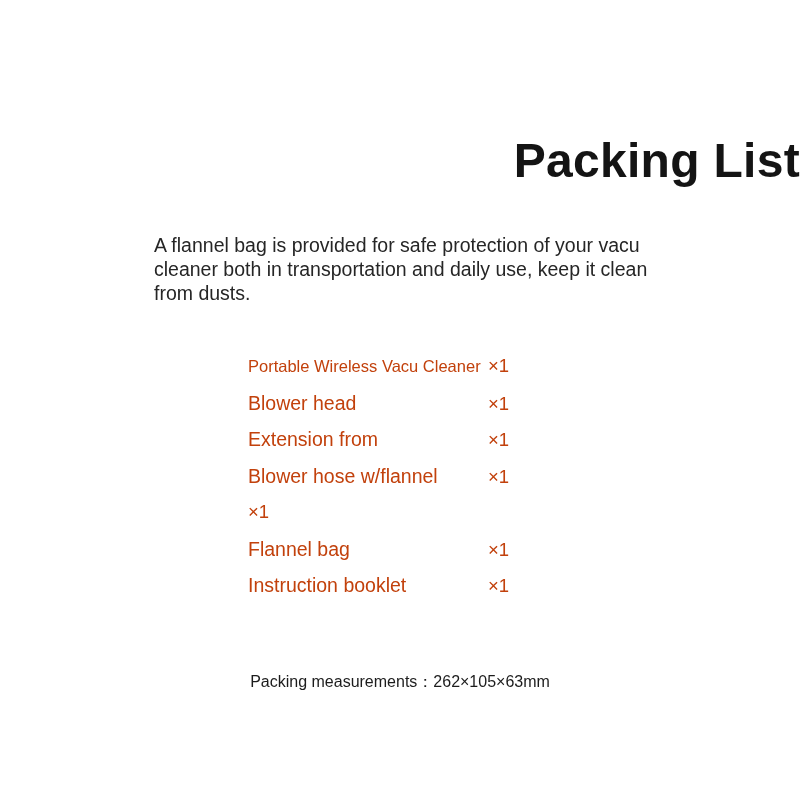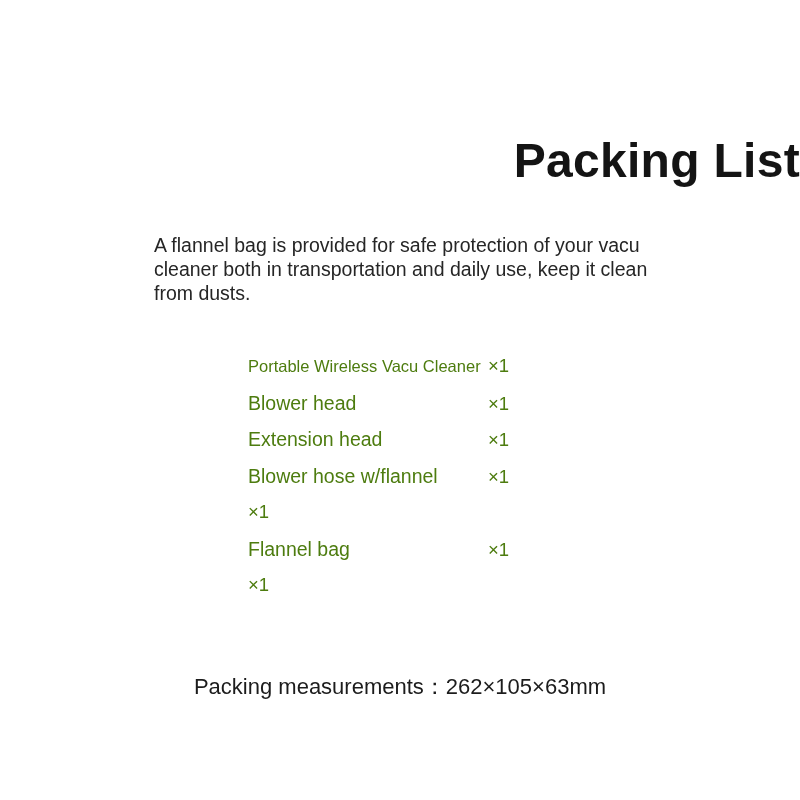--- a/index.html
+++ b/index.html
@@ -47,41 +47,41 @@
     position: absolute;
     top: 355px;
     left: 248px;
     width: 300px;
   }
   .item-row {
     display: flex;
     align-items: baseline;
     height: 36.5px;
     font-size: 19.5px;
-    color: #4d7c0f;
+    color: #c2410c;
   }
   .item-row.small .item-label {
     font-size: 16.5px;
   }
   .item-label {
     width: 240px;
     white-space: nowrap;
   }
   .item-qty {
     width: 60px;
     white-space: nowrap;
     font-size: 18.5px;
   }
   .measurements {
     position: absolute;
     top: 672px;
     left: 0;
     width: 800px;
     text-align: center;
-    font-size: 22px;
+    font-size: 16px;
     color: #1c1c1c;
     white-space: nowrap;
   }
 </style>
 </head>
 <body>
 
 <div class="page">
 
   <div class="title">Packing List</div>
@@ -94,39 +94,40 @@
       <span class="item-label">Portable Wireless Vacu Cleaner</span>
       <span class="item-qty">×1</span>
     </div>
 
     <div class="item-row">
       <span class="item-label">Blower head</span>
       <span class="item-qty">×1</span>
     </div>
 
     <div class="item-row">
-      <span class="item-label">Extension head</span>
+      <span class="item-label">Extension from</span>
       <span class="item-qty">×1</span>
     </div>
 
     <div class="item-row">
       <span class="item-label">Blower hose w/flannel</span>
       <span class="item-qty">×1</span>
     </div>
 
     <div class="item-row">
       <span class="item-qty">×1</span>
     </div>
 
     <div class="item-row">
       <span class="item-label">Flannel bag</span>
       <span class="item-qty">×1</span>
     </div>
 
     <div class="item-row">
+      <span class="item-label">Instruction booklet</span>
       <span class="item-qty">×1</span>
     </div>
 
   </div>
 
   <div class="measurements">Packing measurements：262×105×63mm</div>
 
 </div>
 
 </body></html>

